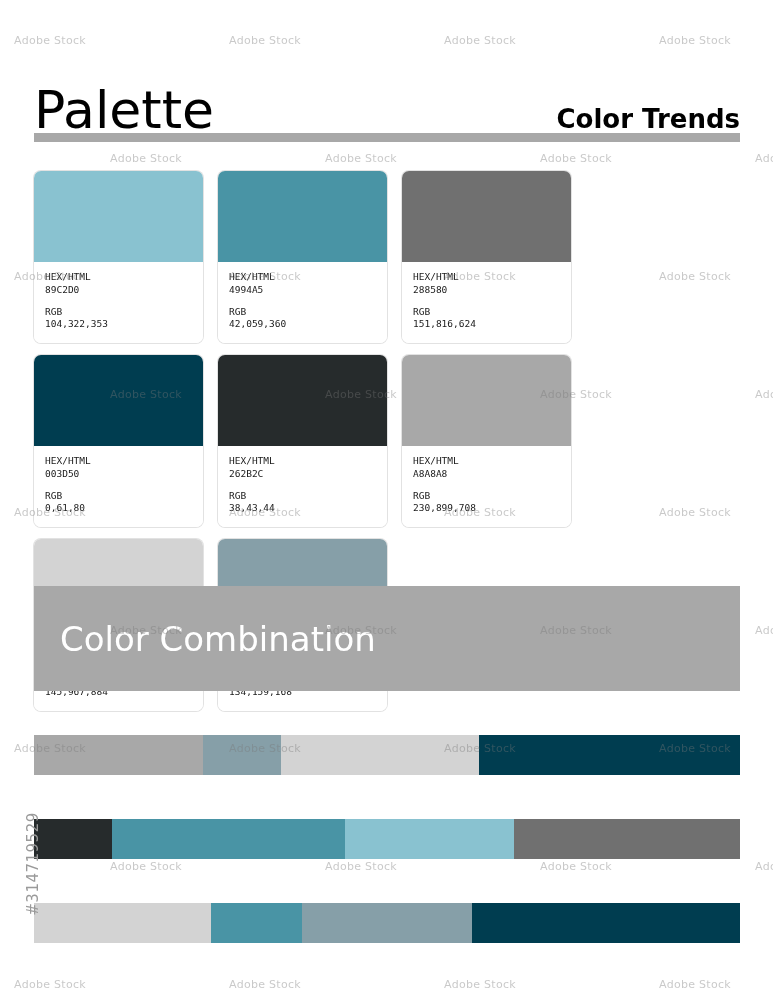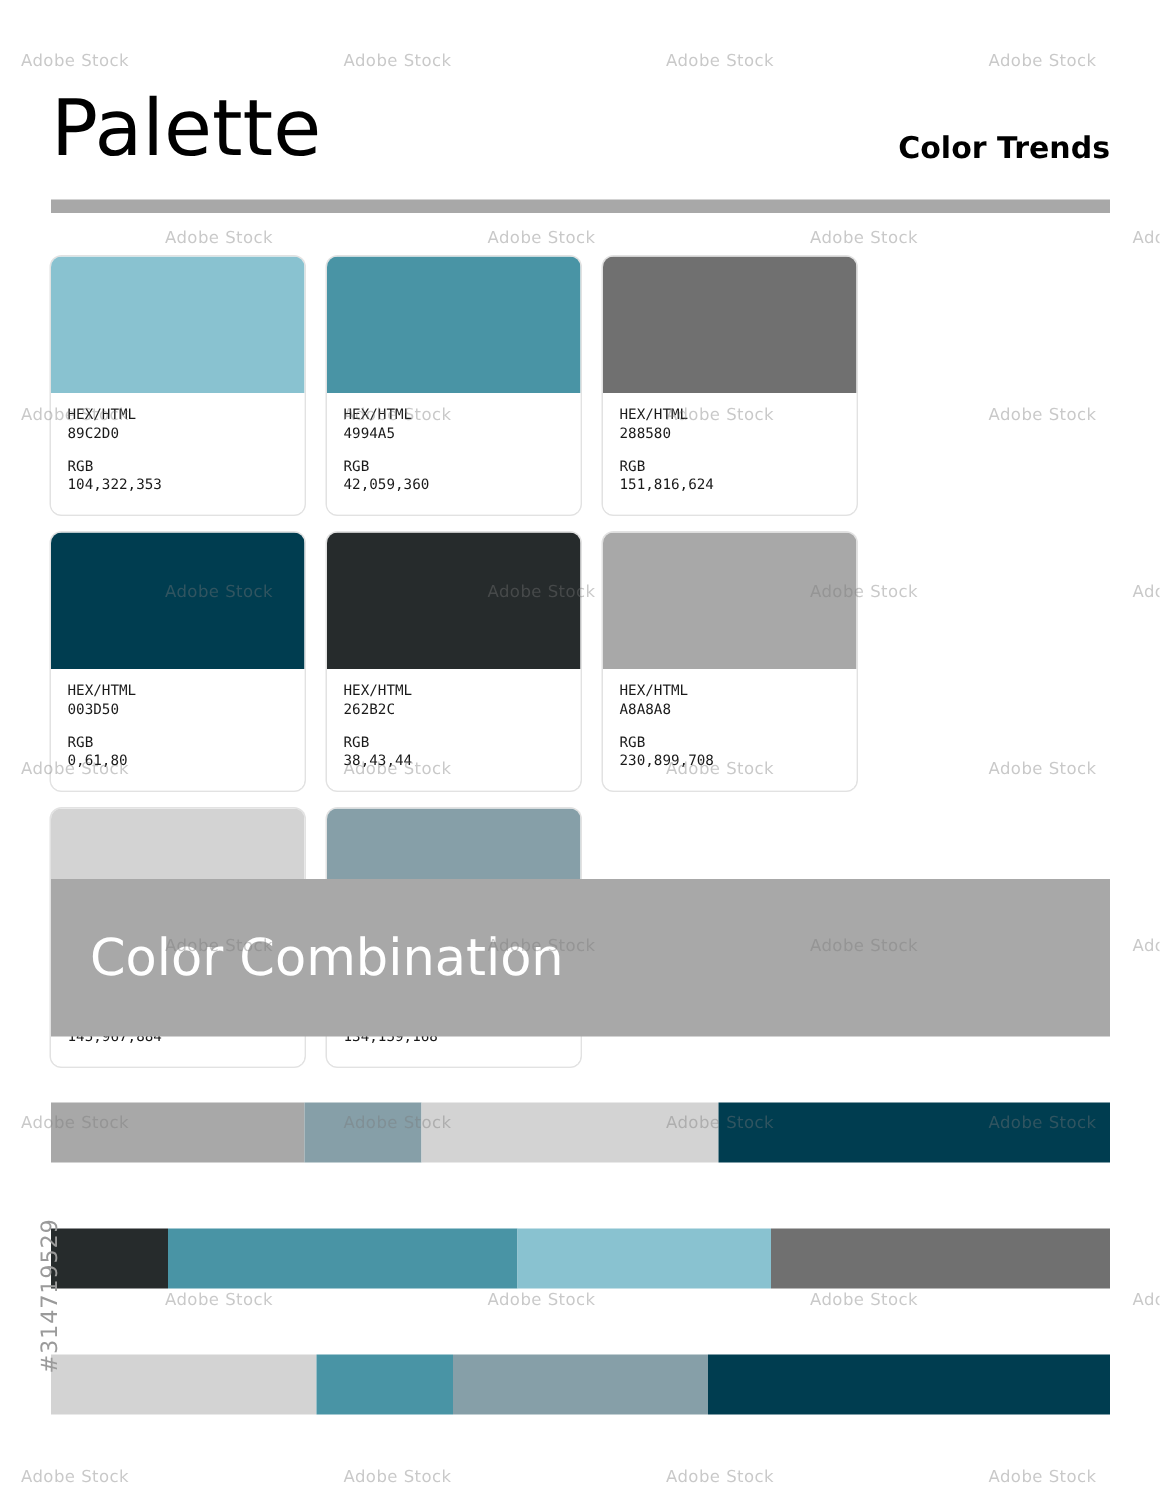--- a/index.html
+++ b/index.html
@@ -20,38 +20,38 @@
     left: 0; top: 0;
     width: 773px;
     height: 1000px;
     background: #ffffff;
   }
 
   
   .header {
     position: absolute;
     left: 34px;
-    top: 42px;
+    top: 66px;
     width: 706px;
     height: 70px;
     display: flex;
     align-items: flex-end;
     justify-content: space-between;
   }
   .title {
     font-family: "DejaVu Sans", sans-serif;
     font-size: 52px;
     font-weight: 400;
     color: #000000;
     line-height: 1;
     letter-spacing: 0px;
   }
   .subtitle {
     font-family: "DejaVu Sans", sans-serif;
-    font-size: 20px;
+    font-size: 26px;
     font-weight: 700;
     color: #000000;
     line-height: 1;
     padding-bottom: 4px;
   }
   .header-rule {
     position: absolute;
     left: 34px;
     top: 133px;
     width: 706px;

